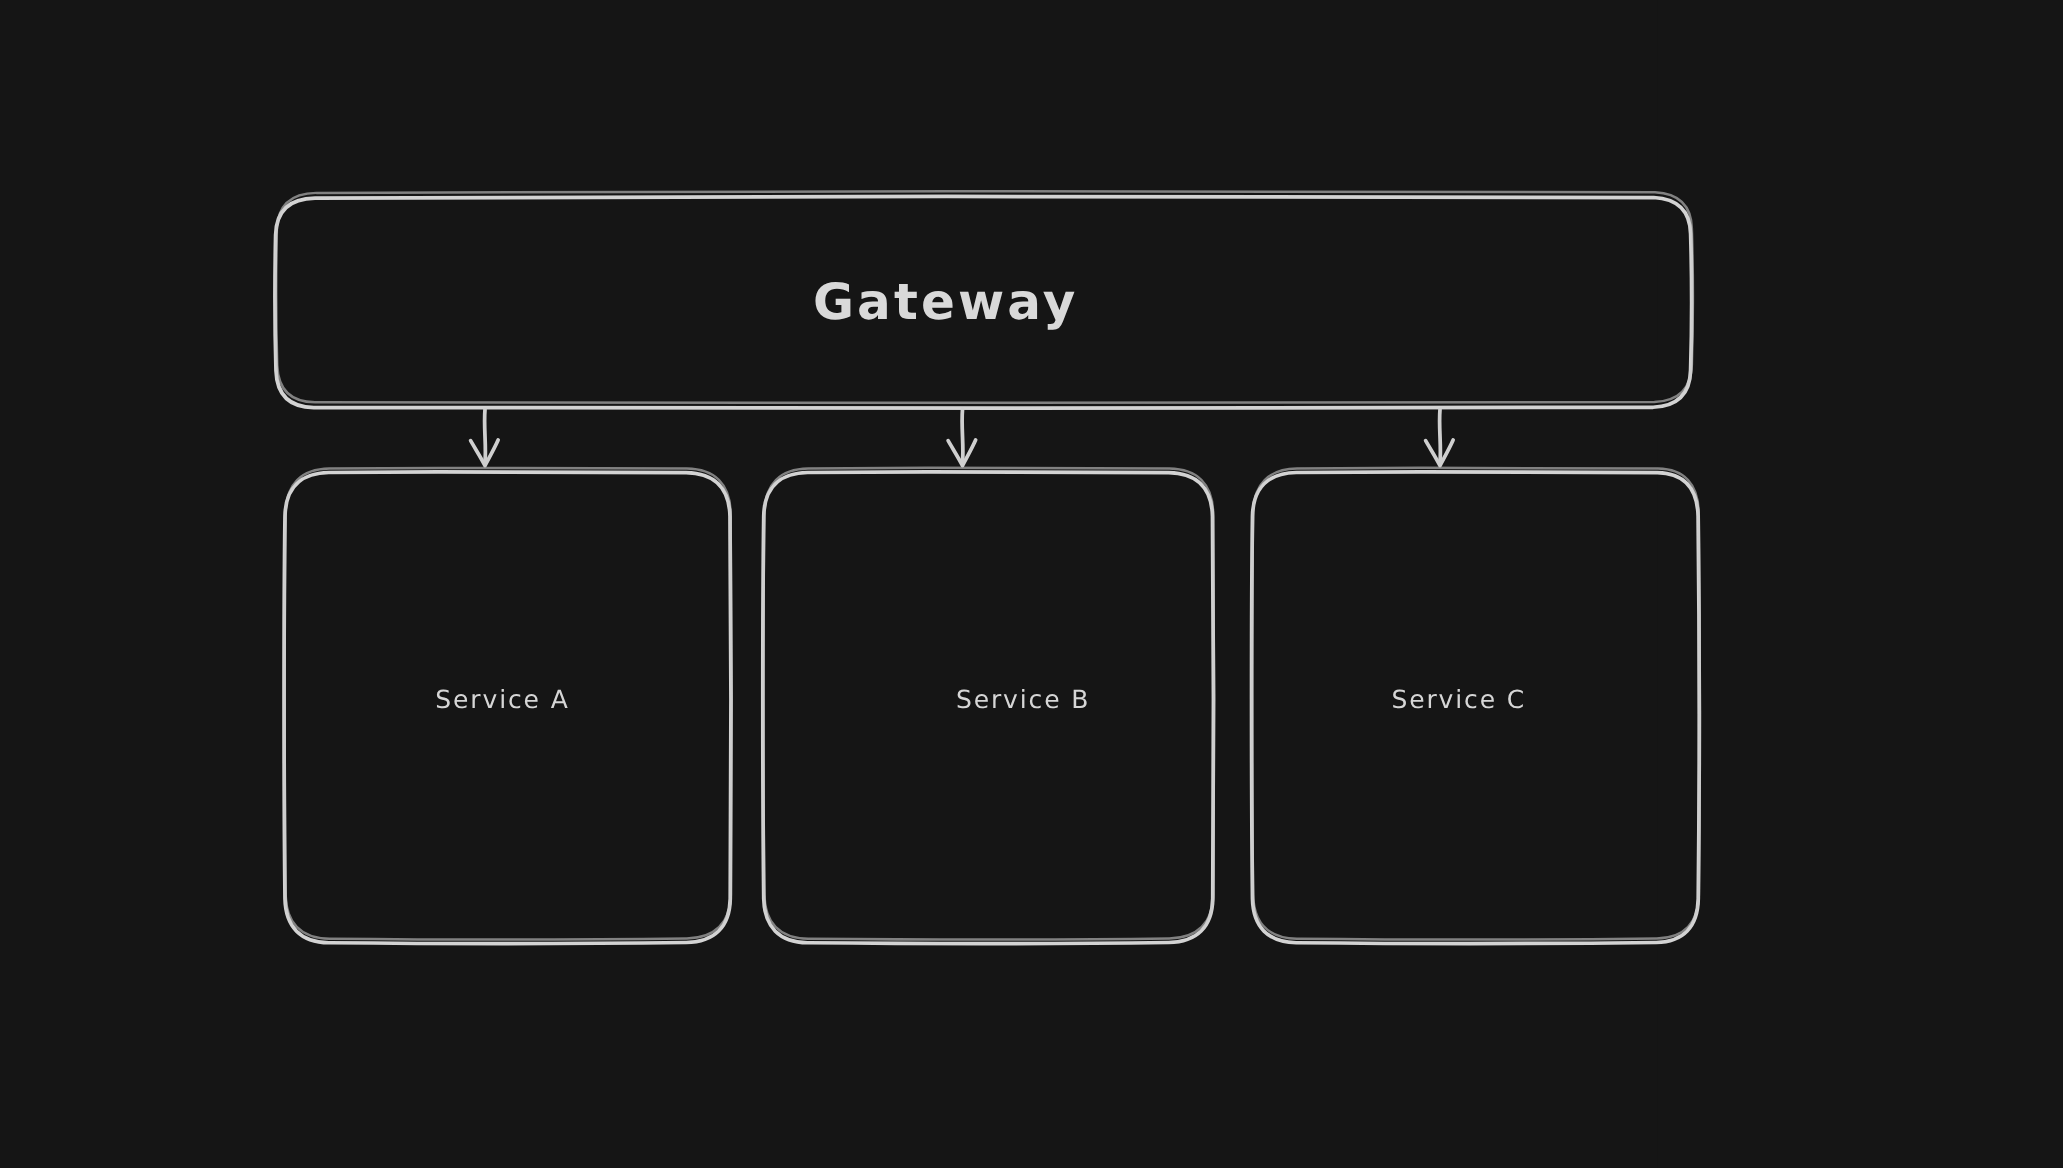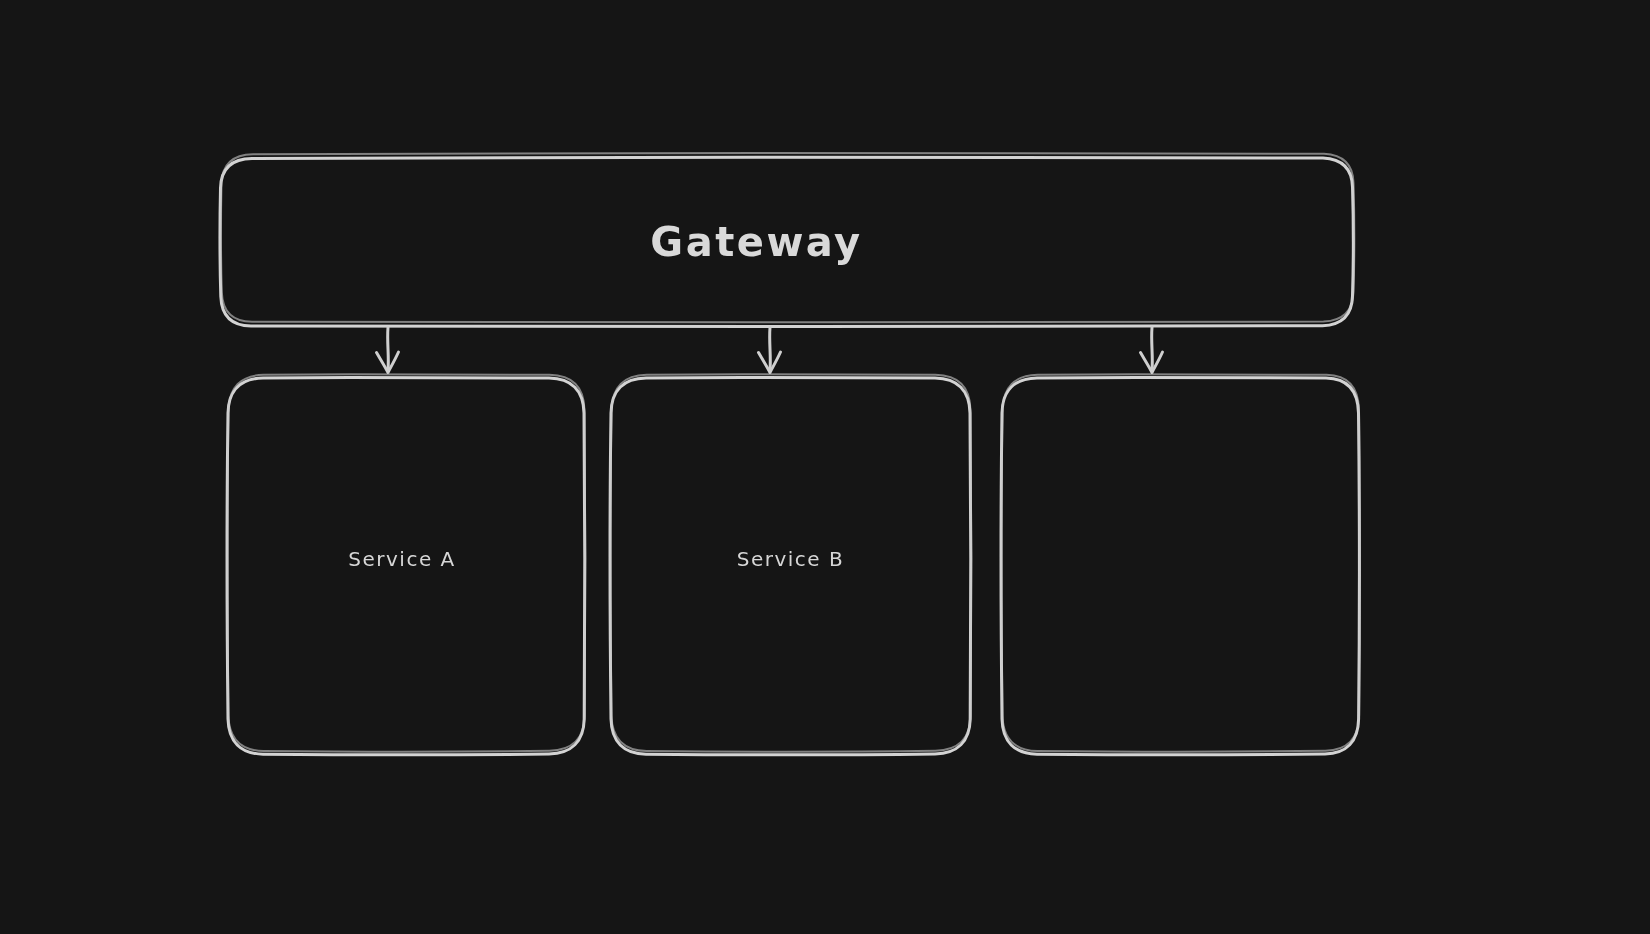--- a/index.html
+++ b/index.html
@@ -44,21 +44,21 @@
   .label-gateway span { transform: translateX(-30px); }
   .label-service {
     top: 377px; height: 378px;
     font-size: 20px;
     font-weight: 400;
     letter-spacing: 1.5px;
     color: #d6d6d6;
   }
   .label-service-a { left: 227px; width: 358px; }
   .label-service-a span { transform: translate(-4px, -7px); }
-  .label-service-b { left: 610px; width: 361px; }
+  .label-service-b { left: 610px; width: 361px; padding-left: 28px; }
   .label-service-b span { transform: translate(0px, -7px); }
   .label-service-c { left: 1001px; width: 358px; }
   .label-service-c span { transform: translate(-13px, -7px); }
 
   .box-stroke {
     fill: none;
     stroke: #d3d3d3;
     stroke-width: 3;
     stroke-linecap: round;
     stroke-linejoin: round;
@@ -191,14 +191,17 @@
   </div>
 
   <div class="node-label label-service label-service-a">
     <span>Service A</span>
   </div>
 
   <div class="node-label label-service label-service-b">
     <span>Service B</span>
   </div>
 
+  <div class="node-label label-service label-service-c">
+    <span>Service C</span>
+  </div>
 
 </div>
 
 </body></html>

